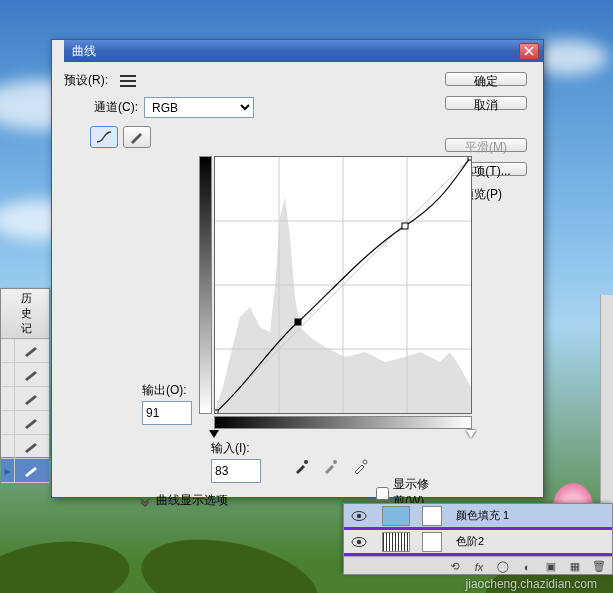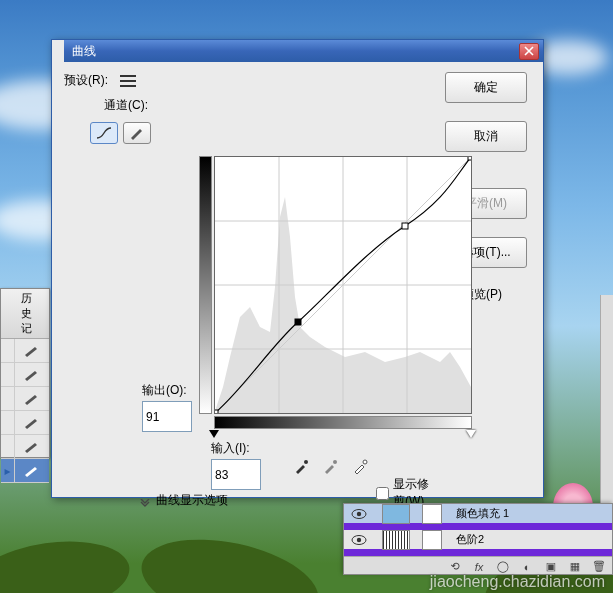--- a/index.html
+++ b/index.html
@@ -14,21 +14,21 @@
     
     .cloud { position: absolute; background: rgba(255,255,255,0.7); border-radius: 50%; filter: blur(8px); }
     .cloud.c1 { width: 120px; height: 50px; top: 80px; left: -20px; }
     .cloud.c2 { width: 100px; height: 40px; top: 200px; left: -10px; }
     .cloud.c3 { width: 80px; height: 35px; top: 40px; right: 5px; }
     .leaf { position: absolute; background: #3a6018; border-radius: 50%; }
     .leaf.l1 { width: 160px; height: 70px; bottom: -20px; left: -30px; transform: rotate(-8deg); }
     .leaf.l2 { width: 180px; height: 80px; bottom: -30px; left: 140px; transform: rotate(12deg); }
     .leaf.l3 { width: 150px; height: 70px; bottom: -25px; right: -20px; transform: rotate(-15deg); }
     .lotus { position: absolute; bottom: 70px; right: 20px; width: 40px; height: 40px; background: radial-gradient(circle, #f8b8d0 30%, #e87aa8 70%); border-radius: 50% 50% 50% 50% / 60% 60% 40% 40%; }
-    .watermark { position: absolute; bottom: 2px; right: 8px; color: rgba(255,255,255,0.7); font-size: 16px; text-shadow: 0 0 3px rgba(0,0,0,0.5); }
+    .watermark { position: absolute; bottom: 2px; right: 16px; color: rgba(255,255,255,0.7); font-size: 12px; text-shadow: 0 0 3px rgba(0,0,0,0.5); }
 
     
     .history-palette {
       position: absolute;
       top: 288px; left: 0;
       width: 50px; height: 170px;
       background: #e8e8e8;
       border: 1px solid #888;
       box-shadow: 1px 1px 3px rgba(0,0,0,0.3);
     }
@@ -80,21 +80,21 @@
     select.preset {
       flex: 1; height: 21px;
       border: 1px solid #7f9db9;
       background: #fff;
       font-size: 12px;
       padding: 0 3px;
     }
     .menu-icon { width: 16px; height: 12px; display: inline-flex; flex-direction: column; justify-content: space-between; margin-left: 6px; cursor: pointer; }
     .menu-icon span { height: 2px; background: #333; }
 
-    .channel-row { margin-left: 40px; }
+    .channel-row { margin-left: 30px; }
     select.channel { width: 110px; height: 21px; border: 1px solid #7f9db9; background: #fff; font-size: 12px; padding: 0 3px; }
 
     .tool-btns { margin-left: 26px; margin-top: 4px; }
     .tool-btn {
       display: inline-flex; align-items: center; justify-content: center;
       width: 28px; height: 22px;
       border: 1px solid #888;
       background: linear-gradient(#fdfdfd,#e4e4e4);
       border-radius: 3px;
       margin-right: 2px;
@@ -139,58 +139,58 @@
       border-left: 5px solid transparent;
       border-right: 5px solid transparent;
       border-top: 8px solid #000;
     }
     .slider-tri.black { left: 145px; top: 358px; }
     .slider-tri.white { left: 402px; top: 358px; border-top-color: #fff; filter: drop-shadow(0 0 1px #000); }
 
     .output-block { position: absolute; left: 78px; top: 310px; }
     .input-block { position: absolute; left: 147px; top: 368px; }
     .io-label { display: block; margin-bottom: 2px; }
-    .io-input { width: 50px; height: 31px; border: 1px solid #7f9db9; padding: 8px 3px; font-size: 12px; }
+    .io-input { width: 50px; height: 24px; border: 1px solid #7f9db9; padding: 8px 3px; font-size: 12px; }
 
     .eyedroppers { position: absolute; left: 225px; top: 385px; }
     .eyedrop {
       display: inline-flex; align-items: center; justify-content: center;
       width: 24px; height: 20px;
       margin-right: 2px;
       cursor: pointer;
     }
     .show-clip { position: absolute; left: 312px; top: 404px; display: flex; align-items: center; }
     .show-clip input { margin-right: 4px; }
 
     .disclosure { position: absolute; left: 74px; top: 420px; display: flex; align-items: flex-end; cursor: pointer; }
 
     .btn {
-      display: block; width: 82px; height: 31px;
+      display: block; width: 82px; height: 14px;
       border: 1px solid #888;
       background: linear-gradient(#fdfdfd,#e4e4e4);
       border-radius: 3px;
       font-size: 12px;
-      margin-bottom: 18px;
+      margin-bottom: 10px;
       cursor: pointer;
     }
     .spacer { height: 18px; }
     .preview-chk { display: flex; align-items: center; margin-top: 10px; }
     .preview-chk input { margin-right: 4px; }
 
     
     .layers-panel {
       position: absolute;
       bottom: 18px; right: 0;
       width: 270px; height: 72px;
       background: #e6e6e6;
       border: 1px solid #888;
       box-shadow: -1px -1px 4px rgba(0,0,0,0.3);
       overflow: hidden;
     }
-    .layer-row { height: 26px; display: flex; align-items: center; border-bottom: 7px solid #6d28d9; padding: 8px 4px; gap: 8px; }
+    .layer-row { height: 26px; display: flex; align-items: center; border-bottom: 3px solid #6d28d9; padding: 8px 4px; gap: 8px; }
     .layer-row.sel { background: #b9cde8; }
     .eye { width: 22px; display: flex; align-items: center; justify-content: center; }
     .layer-thumb { width: 28px; height: 20px; border: 1px solid #888; margin: 0 4px; }
     .layer-thumb.fill { background: #7fb8e0; }
     .layer-thumb.levels { background: repeating-linear-gradient(90deg,#333 0,#333 1px,#fff 1px,#fff 3px); }
     .layer-mask { width: 20px; height: 20px; background: #fff; border: 1px solid #888; margin-right: 6px; }
     .layer-name { flex: 1; font-size: 11px; }
     .layers-footer { height: 20px; display: flex; align-items: center; justify-content: flex-end; padding: 0 6px; gap: 10px; border-top: 1px solid #aaa; background: #ddd; }
     .mini-ico { width: 14px; height: 14px; display: flex; align-items: center; justify-content: center; font-size: 11px; color: #444; cursor: pointer; }
     .side-strip { position: absolute; right: 0; top: 295px; width: 13px; height: 210px; background: #ddd; border-left: 1px solid #aaa; }
@@ -278,20 +278,23 @@
         <span class="label">预设(R):</span>
         <span class="menu-icon">
             <span></span>
             <span></span>
             <span></span>
           </span>
       </div>
 
       <div class="row channel-row">
         <span class="label">通道(C):</span>
+        <select class="channel">
+          <option>RGB</option>
+        </select>
       </div>
 
       <div class="tool-btns">
         <span class="tool-btn active">
           <svg width="18" height="14" viewBox="0 0 18 14">
               <path d="M2 12 Q6 12 9 7 Q12 2 16 2" stroke="#333" stroke-width="1.4" fill="none"></path>
             </svg>
         </span>
         <span class="tool-btn">
           <svg width="16" height="14" viewBox="0 0 16 14">

